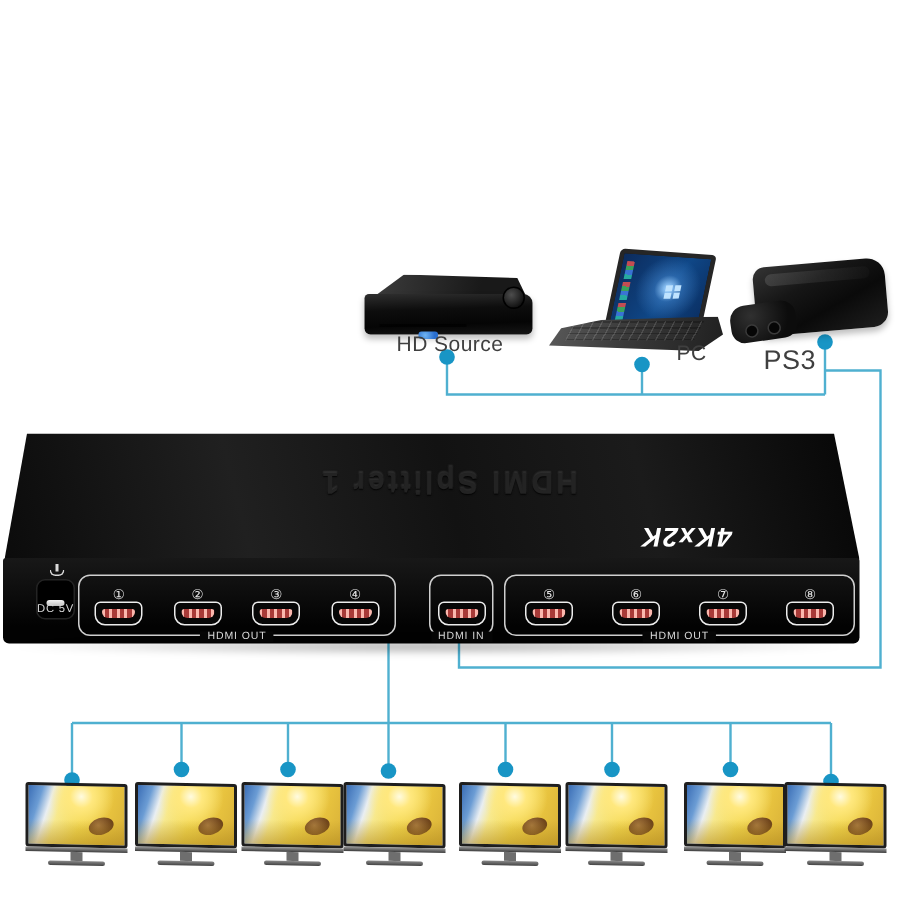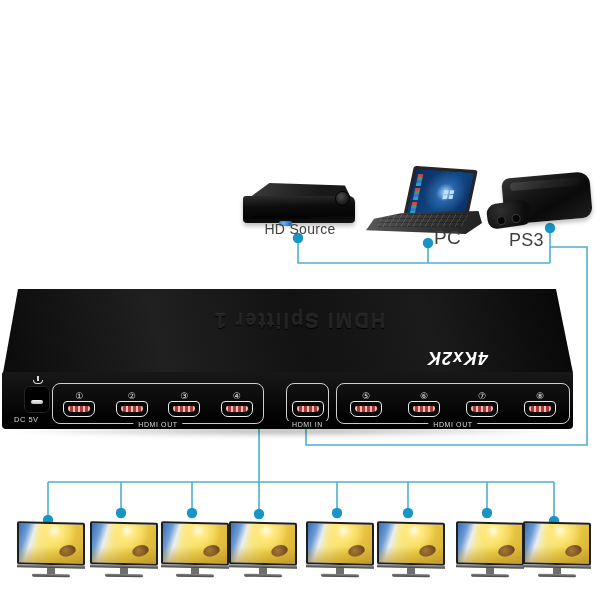--- a/index.html
+++ b/index.html
@@ -6,21 +6,21 @@
   *{box-sizing:border-box;font-family:"Liberation Sans",sans-serif;}
   :root{--wire:#4fb0d0;--dot:#1895c5;}
   .stage{position:relative;width:600px;height:600px;background:#fff;overflow:hidden;}
 
   
   .wires{position:absolute;left:0;top:0;pointer-events:none;}
 
   
   .dev-label{position:absolute;color:#3f3f3f;letter-spacing:.3px;}
   .lbl-hd{left:250px;top:221px;width:100px;text-align:center;font-size:14px;}
-  .lbl-pc{left:434px;top:227px;font-size:19px;}
+  .lbl-pc{left:451px;top:227px;font-size:14px;}
   .lbl-ps3{left:509px;top:230px;font-size:18px;}
 
   
   .hds{position:absolute;left:243px;top:183px;width:114px;height:42px;}
   .hds-top{position:absolute;left:6px;top:0;width:102px;height:15px;
     clip-path:polygon(0 100%,20% 0,94% 16%,100% 100%);
     background:linear-gradient(100deg,#3c3c3c,#191919 70%);}
   .hds-front{position:absolute;left:0;top:13px;width:112px;height:27px;border-radius:3px 6px 4px 4px;
     background:linear-gradient(178deg,#2e2e2e 0%,#0d0d0d 38%,#050505 72%,#161616 100%);
     box-shadow:0 3px 4px rgba(0,0,0,.25);}
@@ -85,21 +85,21 @@
     background:radial-gradient(ellipse at center,rgba(0,0,0,.30),rgba(0,0,0,0) 72%);filter:blur(2px);}
 
   .dc-icon{position:absolute;left:28px;top:4px;width:16px;height:9px;}
   .dc-icon .pin{position:absolute;left:7px;top:0;width:2px;height:5px;background:#d9d9d9;}
   .dc-icon .cup{position:absolute;left:3px;top:4px;width:10px;height:4px;border:1px solid #d9d9d9;
     border-top:none;border-radius:0 0 5px 5px;}
   .dc-jack{position:absolute;left:22px;top:14px;width:26px;height:27px;border-radius:6px;
     background:#000;border:1px solid #242424;box-shadow:inset 0 0 5px #000;}
   .dc-jack::after{content:"";position:absolute;left:6px;top:13px;width:12px;height:4px;border-radius:2px;
     background:linear-gradient(#f2f2f2,#bdbdbd);}
-  .dc-label{position:absolute;left:12px;top:43px;width:46px;text-align:left;
+  .dc-label{position:absolute;left:12px;top:29px;width:46px;text-align:center;
     font-size:7.5px;color:#d6d6d6;letter-spacing:.5px;}
 
   .pgroup{position:absolute;top:11px;height:41px;border:1px solid rgba(242,242,242,.85);
     border-radius:8px;display:flex;align-items:center;justify-content:space-around;}
   .g-out1{left:50px;width:212px;}
   .g-in{left:284px;width:43px;}
   .g-out2{left:334px;width:234px;}
   .glabel{position:absolute;bottom:-5px;left:50%;transform:translateX(-50%);
     background:#060606;padding:0 5px;font-size:7px;color:#dcdcdc;letter-spacing:.6px;white-space:nowrap;}
 

